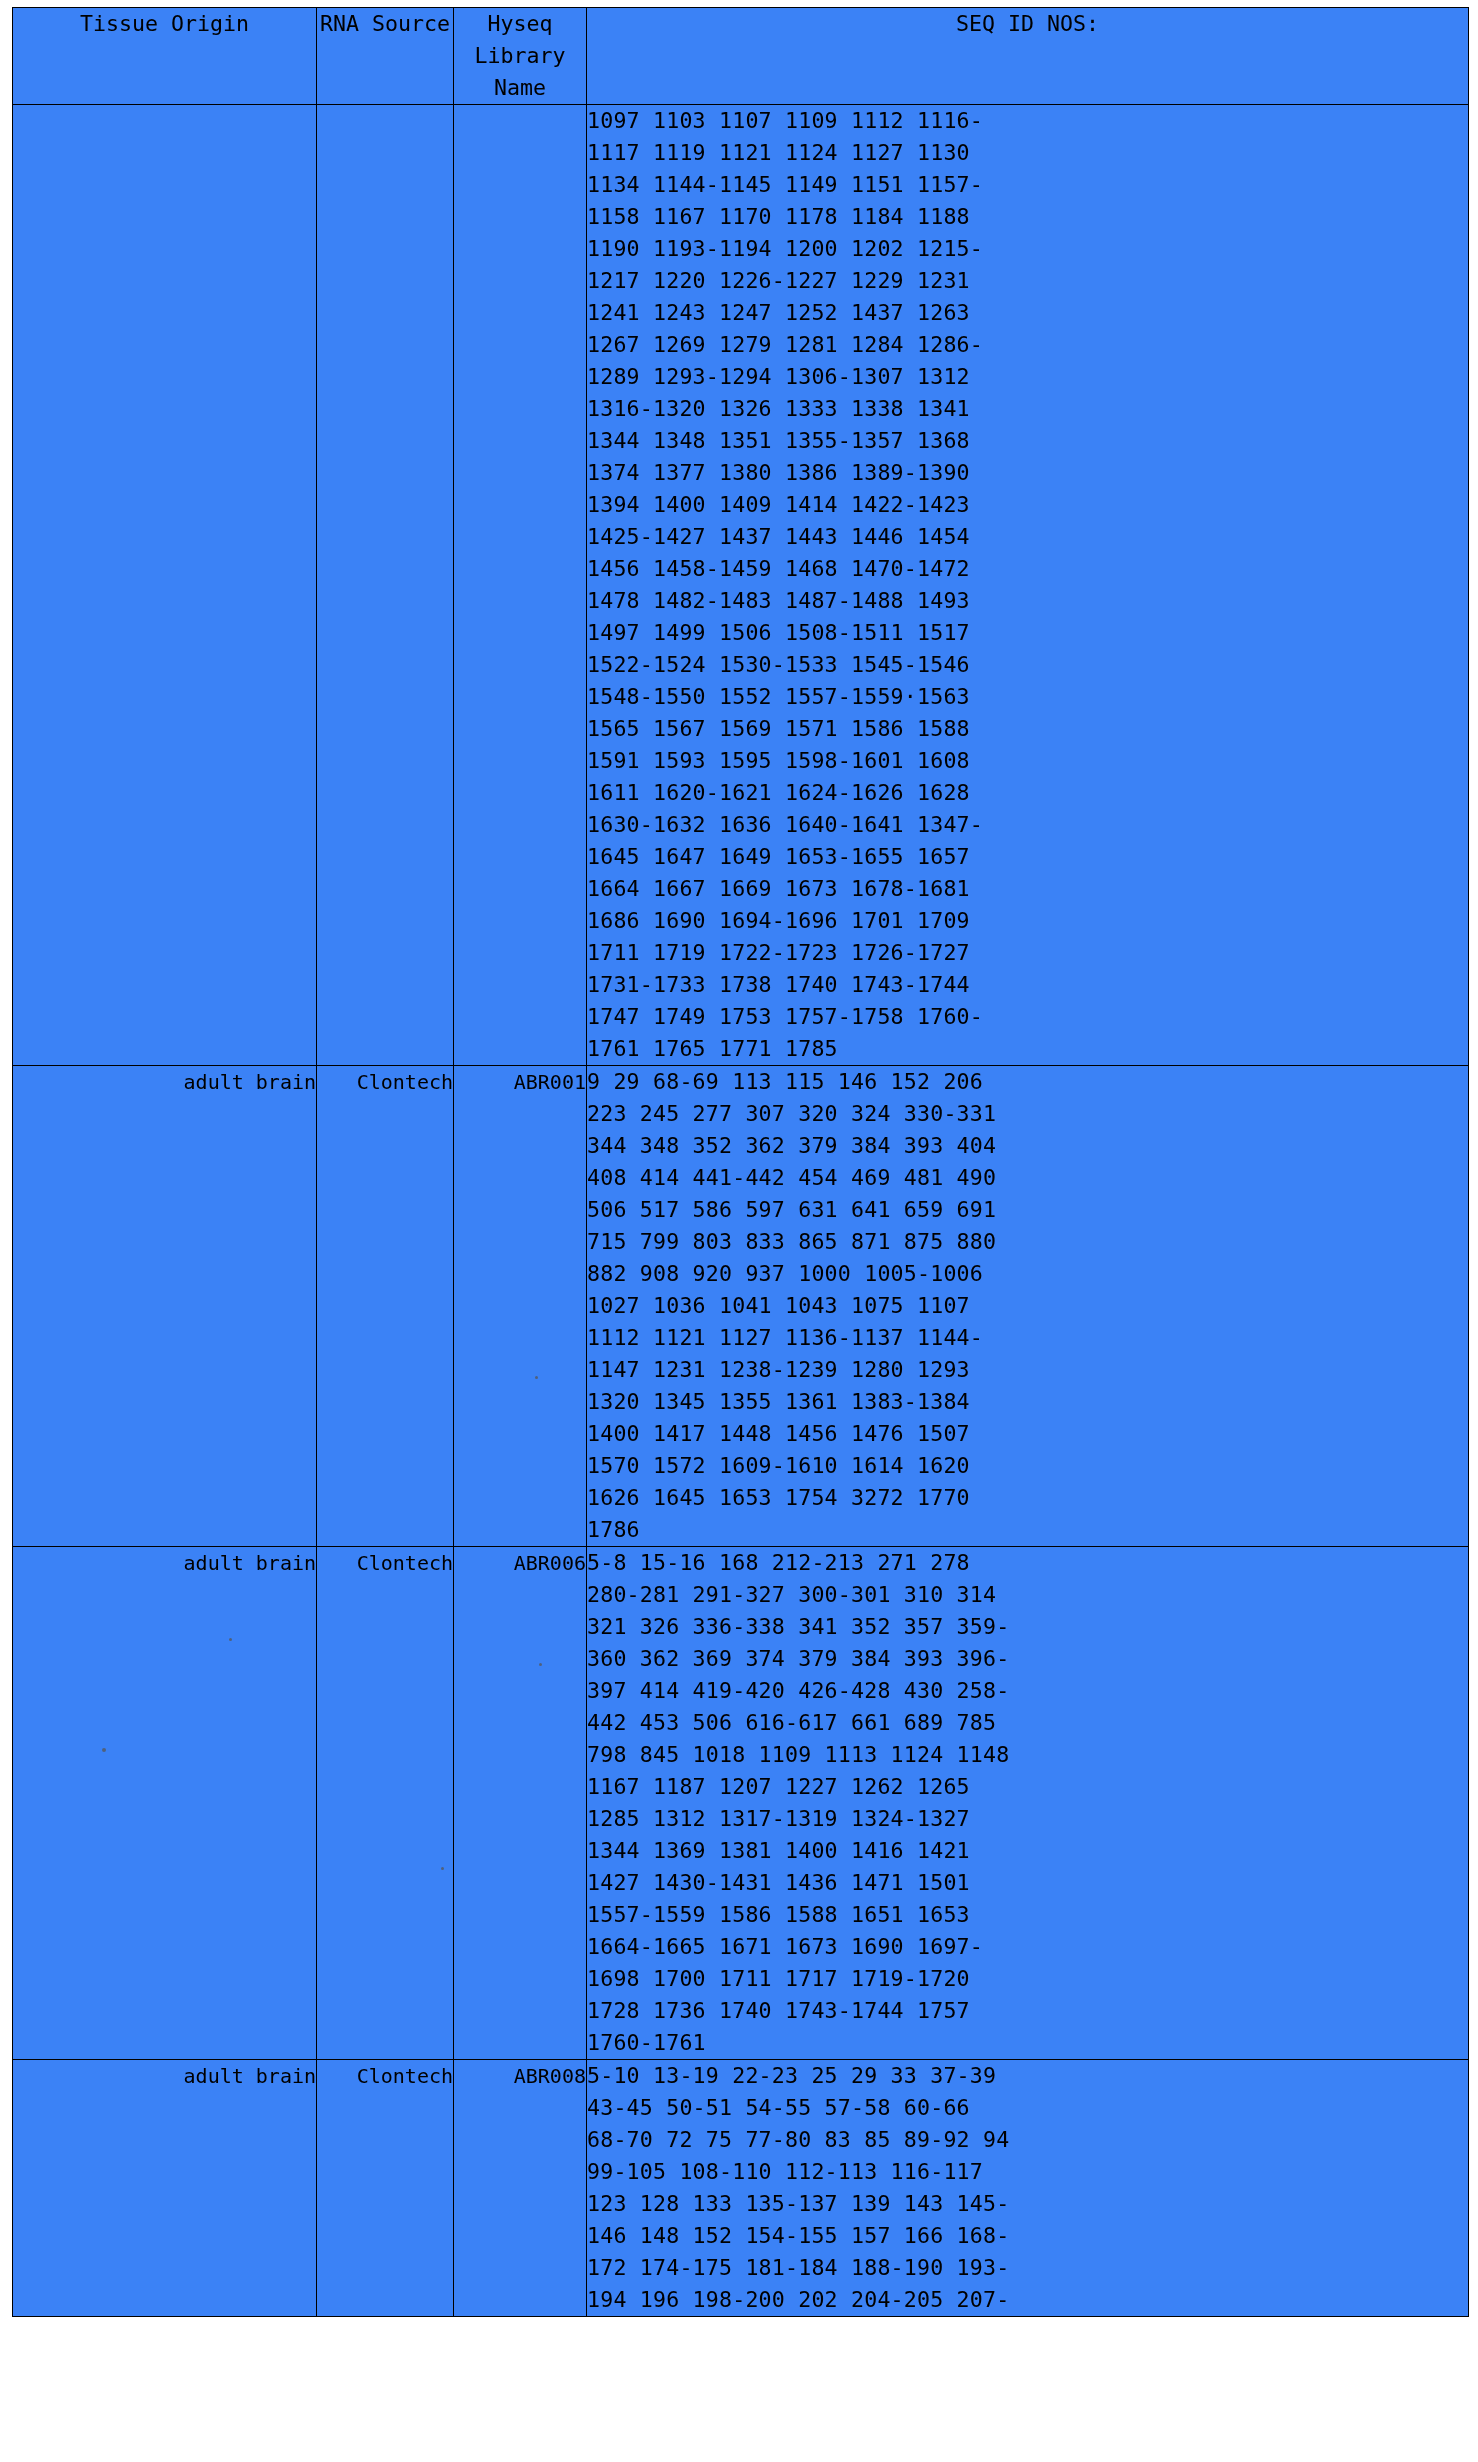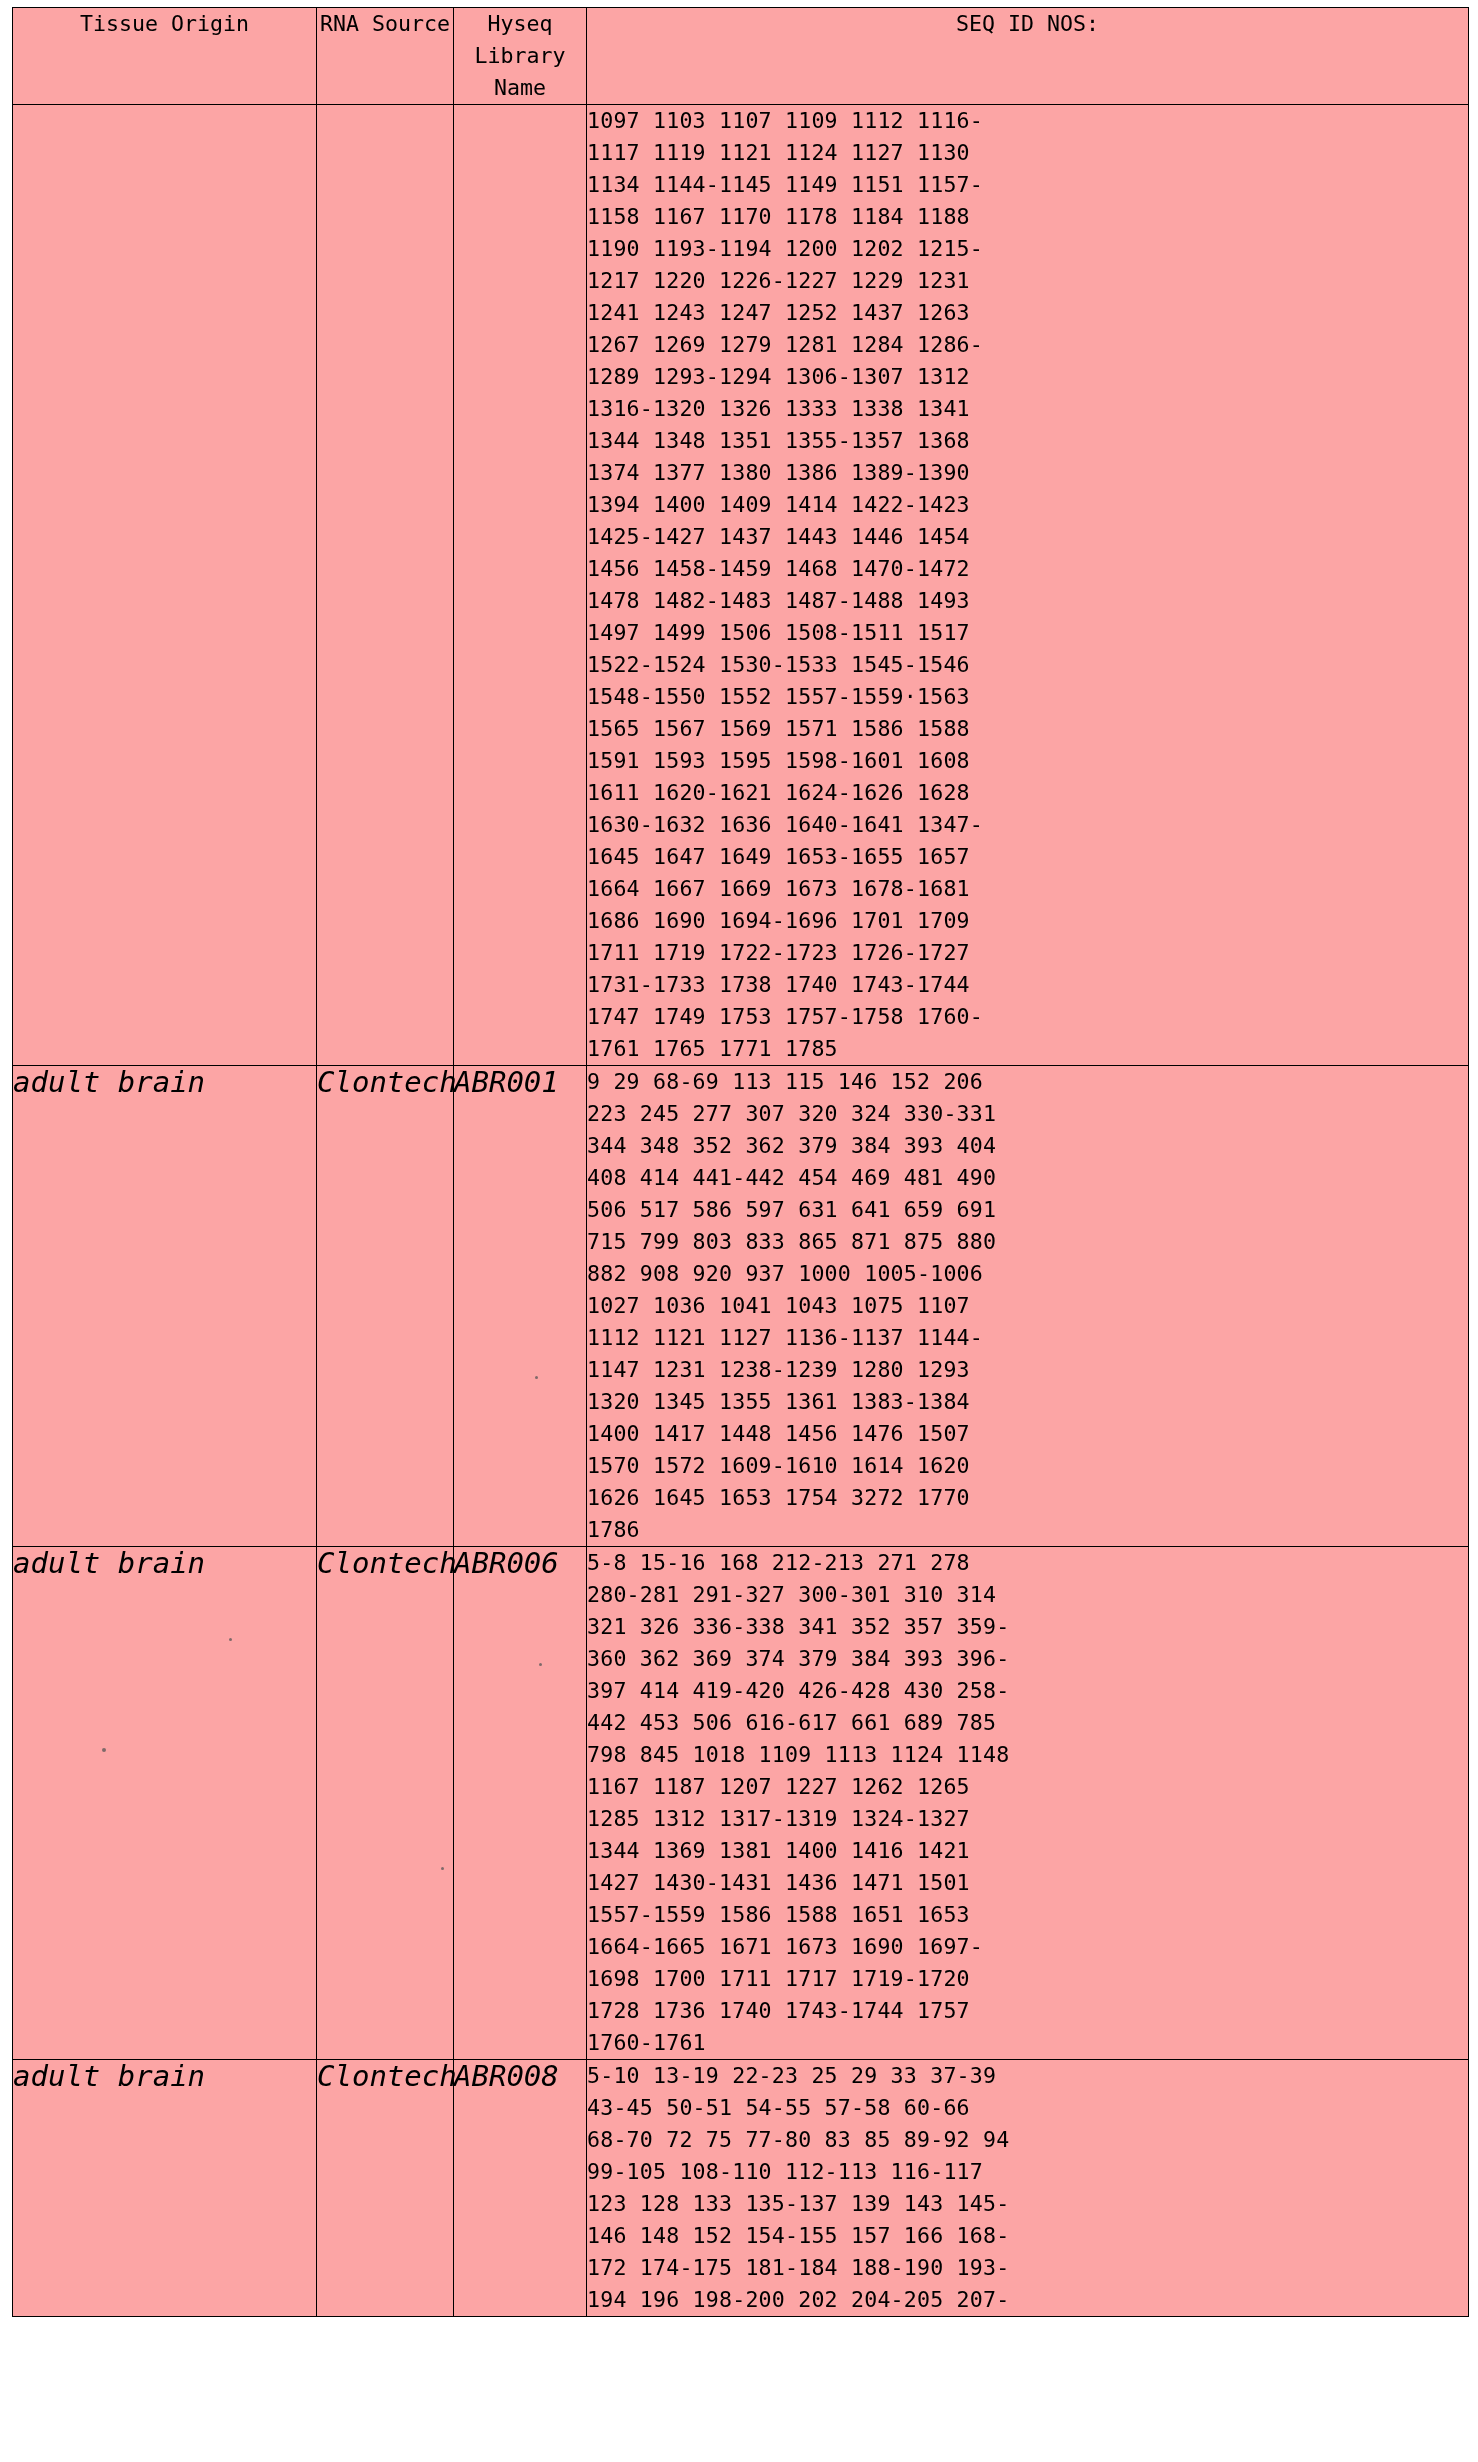--- a/index.html
+++ b/index.html
@@ -29,21 +29,21 @@
     width: 1455px;
     border-collapse: collapse;
     table-layout: fixed;
   }
 
   table.seqtable td,
   table.seqtable th {
     border: 1.7px solid #000000;
     vertical-align: top;
     padding: 0;
-    background: #fca5a5;
+    background: #3b82f6;
   }
 
   
   col.c-tissue  { width: 304px; }
   col.c-rna     { width: 137px; }
   col.c-lib     { width: 133px; }
   col.c-seq     { width: 882px; }
 
   .hdr {
     text-align: center;
@@ -52,26 +52,25 @@
     letter-spacing: 0px;
     font-weight: normal;
     padding-top: 5.1px;
     padding-bottom: 1.7px;
     height: 64px;
     box-sizing: border-box;
   }
   .hdr .l2 { display: block; }
 
   .cell-center {
-    text-align: left;
-    font-size: 29px;
+    text-align: right;
+    font-size: 20px;
     line-height: 32px;
     padding-top: 3.4px;
     white-space: nowrap;
-    font-style: italic;
   }
 
   .seqcell {
     font-size: 21.6px;
     line-height: 32px;
     padding: 2.5px 0 3.4px 7.6px;
     letter-spacing: 0.2px;
   }
   .seqline {
     display: block;

